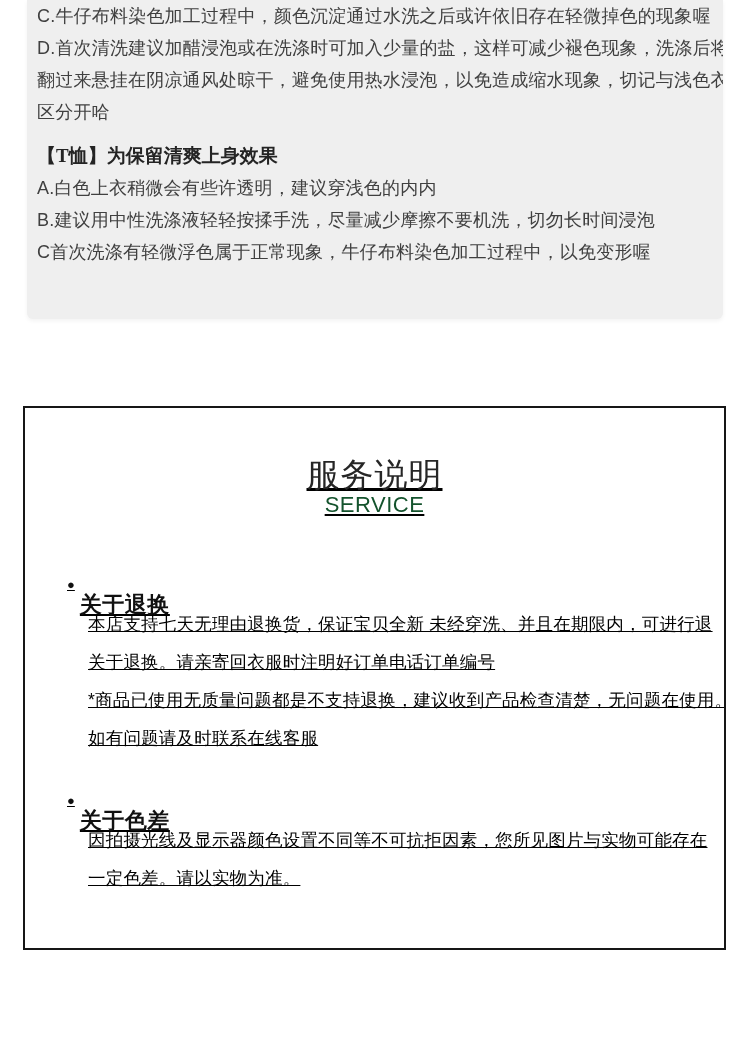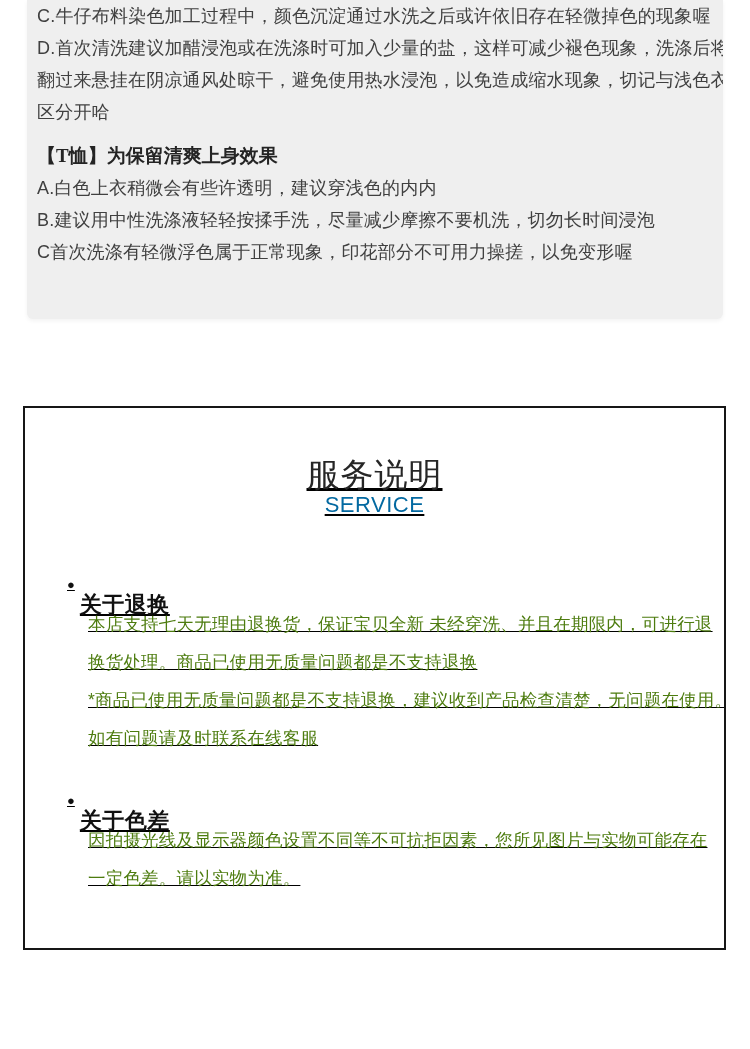--- a/index.html
+++ b/index.html
@@ -61,21 +61,21 @@
     font-size: 33px;
     line-height: 36px;
     font-weight: normal;
     color: #262626;
     letter-spacing: 1px;
   }
   .svc-subtitle {
     text-align: center;
     font-size: 22px;
     line-height: 24px;
-    color: #0369a1;
+    color: #14532d;
     letter-spacing: 0.5px;
   }
   .svc-heading {
     display: flex;
     align-items: center;
     margin-left: 42px;
     height: 30px;
     color: #111111;
   }
   .svc-heading .bullet {
@@ -89,52 +89,52 @@
     font-weight: bold;
     letter-spacing: 0.5px;
     margin-top: 39px;
   }
   .svc-heading-1 { margin-top: 53px; }
   .svc-heading-2 { margin-top: 29px; }
   .svc-para { margin: 5px 10px 0 63px; }
   .svc-line {
     font-size: 17.5px;
     line-height: 38px;
-    color: #4d7c0f;
+    color: #000000;
     white-space: nowrap;
     letter-spacing: 0.2px;
   }
 </style>
 </head>
 <body>
 
 <div class="page">
 
   <section class="care-panel">
     <div class="care-line">C.牛仔布料染色加工过程中，颜色沉淀通过水洗之后或许依旧存在轻微掉色的现象喔</div>
     <div class="care-line">D.首次清洗建议加醋浸泡或在洗涤时可加入少量的盐，这样可减少褪色现象，洗涤后将其</div>
     <div class="care-line">翻过来悬挂在阴凉通风处晾干，避免使用热水浸泡，以免造成缩水现象，切记与浅色衣物</div>
     <div class="care-line">区分开哈</div>
     <div class="care-title">【T恤】为保留清爽上身效果</div>
     <div class="care-line">A.白色上衣稍微会有些许透明，建议穿浅色的内内</div>
     <div class="care-line">B.建议用中性洗涤液轻轻按揉手洗，尽量减少摩擦不要机洗，切勿长时间浸泡</div>
-    <div class="care-line">C首次洗涤有轻微浮色属于正常现象，印花部分不可用力操搓，以免变形喔</div>
+    <div class="care-line">C首次洗涤有轻微浮色属于正常现象，牛仔布料染色加工过程中，以免变形喔</div>
   </section>
 
   <section class="service-box">
     <h2 class="svc-title">服务说明</h2>
     <div class="svc-subtitle">SERVICE</div>
 
     <div class="svc-heading svc-heading-1">
       <span class="bullet">●</span>
       <span class="heading-text">关于退换</span>
     </div>
     <div class="svc-para">
       <div class="svc-line">本店支持七天无理由退换货，保证宝贝全新 未经穿洗、并且在期限内，可进行退</div>
-      <div class="svc-line">换货处理。商品已使用无质量问题都是不支持退换</div>
+      <div class="svc-line">关于退换。请亲寄回衣服时注明好订单电话订单编号</div>
       <div class="svc-line">*商品已使用无质量问题都是不支持退换，建议收到产品检查清楚，无问题在使用。</div>
       <div class="svc-line">如有问题请及时联系在线客服</div>
     </div>
 
     <div class="svc-heading svc-heading-2">
       <span class="bullet">●</span>
       <span class="heading-text">关于色差</span>
     </div>
     <div class="svc-para">
       <div class="svc-line">因拍摄光线及显示器颜色设置不同等不可抗拒因素，您所见图片与实物可能存在</div>

